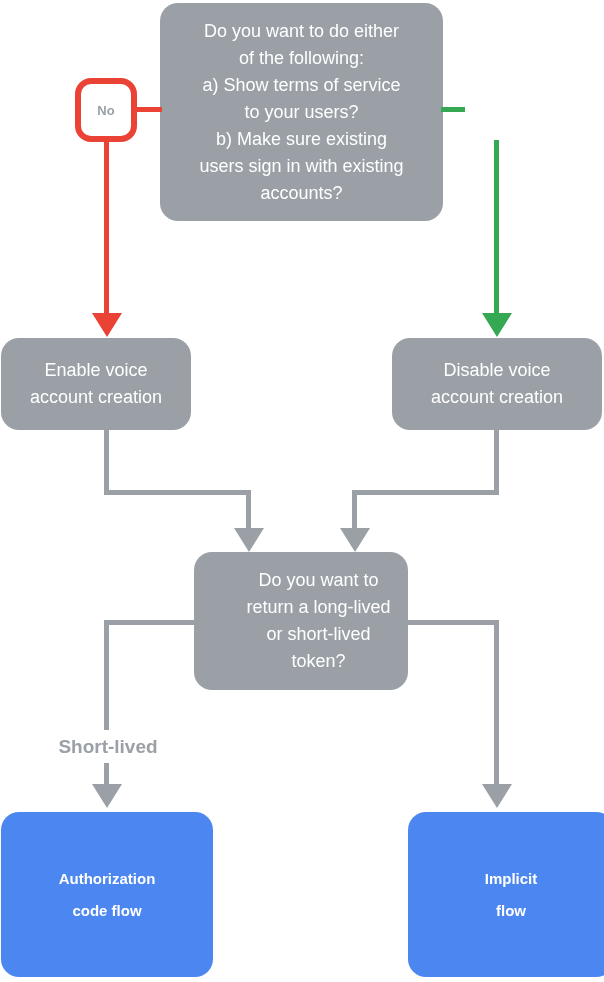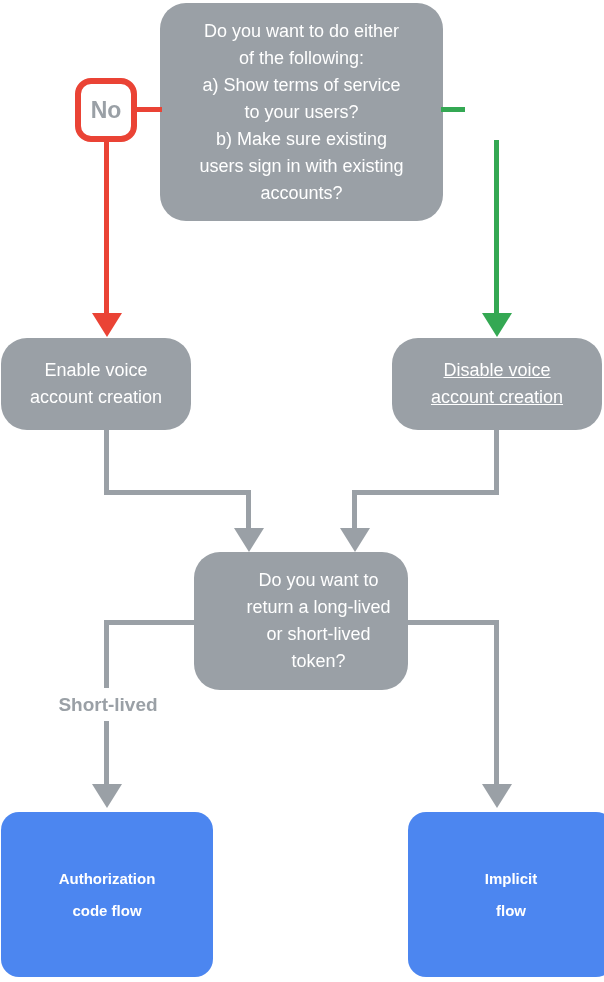--- a/index.html
+++ b/index.html
@@ -20,37 +20,37 @@
     display: flex;
     align-items: center;
     justify-content: center;
     text-align: center;
     box-sizing: border-box;
     white-space: pre-line;
   }
   .gray-box {
     background: var(--gray);
     color: #ffffff;
-    border-radius: 26px;
+    border-radius: 18px;
     font-size: 18px;
     line-height: 27px;
     font-weight: 400;
   }
   .blue-box {
     background: var(--blue);
     color: #ffffff;
     border-radius: 18px;
     font-size: 15px;
     line-height: 32px;
     font-weight: 700;
   }
   .badge {
     background: #ffffff;
     color: var(--gray);
-    font-size: 23px;
+    font-size: 13px;
     font-weight: 700;
     border-radius: 16px;
     border: 6px solid;
   }
   .badge.no  { border-color: var(--red); }
   .badge.yes { border-color: var(--green); }
   .line {
     position: absolute;
   }
   .line.gray-line  { background: var(--gray); }
@@ -81,37 +81,37 @@
   #top-question      { left: 160px; top: 3px;   width: 283px; height: 218px; }
   #no-badge          { left: 75px;  top: 78px;  width: 62px;  height: 64px; z-index: 2; }
   #yes-badge         { left: 463px; top: 78px;  width: 62px;  height: 64px; z-index: 2; }
   #no-connector-h    { left: 135px; top: 107px; width: 27px;  height: 5px; }
   #yes-connector-h   { left: 441px; top: 107px; width: 24px;  height: 5px; }
   #no-line-v         { left: 104px; top: 140px; width: 5px;   height: 175px; }
   #no-arrowhead      { left: 92px;  top: 313px; }
   #yes-line-v        { left: 494px; top: 140px; width: 5px;   height: 175px; }
   #yes-arrowhead     { left: 482px; top: 313px; }
   #enable-box        { left: 1px;   top: 338px; width: 190px; height: 92px; }
-  #disable-box       { left: 392px; top: 338px; width: 210px; height: 92px; text-decoration: underline; }
+  #disable-box       { left: 392px; top: 338px; width: 210px; height: 92px; }
   #enable-down       { left: 104px; top: 429px; width: 5px;   height: 66px; }
   #enable-right      { left: 104px; top: 490px; width: 147px; height: 5px; }
   #merge-left-down   { left: 246px; top: 490px; width: 5px;   height: 40px; }
   #merge-left-head   { left: 234px; top: 528px; }
   #disable-down      { left: 494px; top: 429px; width: 5px;   height: 66px; }
   #disable-left      { left: 352px; top: 490px; width: 147px; height: 5px; }
   #merge-right-down  { left: 352px; top: 490px; width: 5px;   height: 40px; }
   #merge-right-head  { left: 340px; top: 528px; }
   #token-question    { left: 194px; top: 552px; width: 214px; height: 138px; z-index: 2; padding-left: 35px; }
   #short-exit-h      { left: 107px; top: 620px; width: 87px;  height: 5px; }
   #short-line-v      { left: 104px; top: 620px; width: 5px;   height: 164px; }
   #short-arrowhead   { left: 92px;  top: 784px; }
   #long-exit-h       { left: 408px; top: 620px; width: 89px;  height: 5px; }
   #long-line-v       { left: 494px; top: 620px; width: 5px;   height: 164px; }
   #long-arrowhead    { left: 482px; top: 784px; }
-  #short-lived-label { left: 23px;  top: 688px; width: 170px; height: 33px; }
+  #short-lived-label { left: 23px;  top: 730px; width: 170px; height: 33px; }
   #long-lived-label  { left: 410px; top: 706px; width: 167px; height: 33px; }
   #auth-code-box     { left: 1px;   top: 812px; width: 212px; height: 165px; }
   #implicit-box      { left: 408px; top: 812px; width: 206px; height: 165px; }
 </style>
 </head>
 <body>
 
 <div class="canvas">
 
   <div id="top-question" class="node gray-box">Do you want to do either

